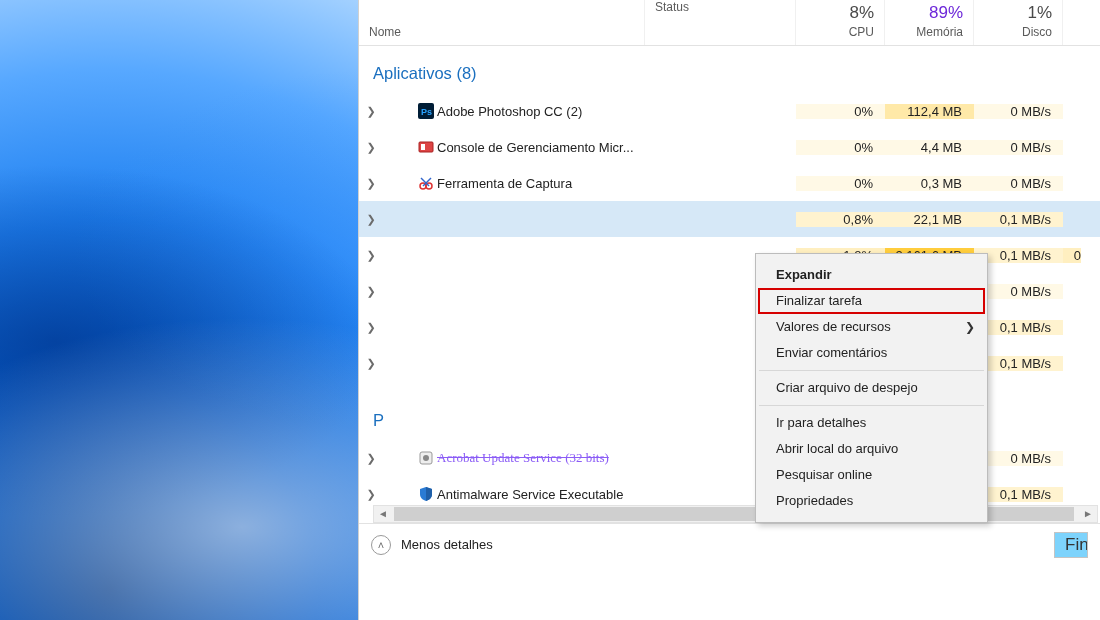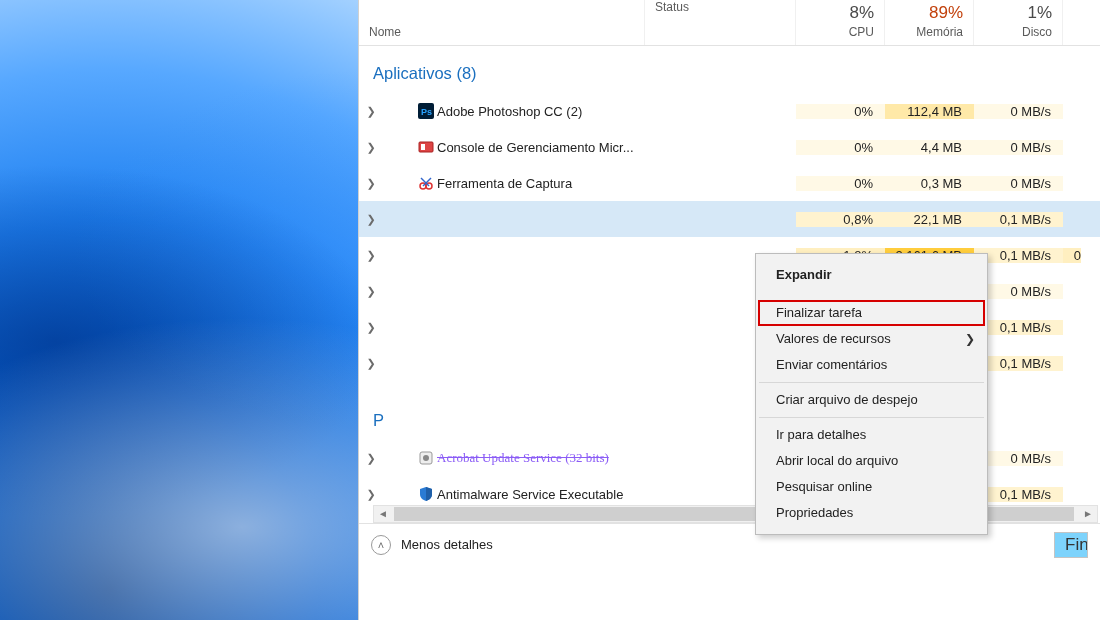--- a/index.html
+++ b/index.html
@@ -15,21 +15,21 @@
   }
   .tm-window { position: absolute; left: 358px; top: 0; width: 742px; height: 620px; background: #ffffff; border-left: 1px solid #d0d0d0; }
   .header-row { display:flex; height:46px; border-bottom:1px solid #e2e2e2; }
   .header-row.top { height:46px; }
   .hcell { display:flex; padding:0 10px 6px 10px; color:#5a5a5a; font-size:12px; border-right:1px solid #f0f0f0; }
   .hcell.name { flex:0 0 286px; align-items:flex-end; }
   .hcell.status { flex:0 0 151px; }
   .hcell.num { flex:0 0 89px; flex-direction:column; align-items:flex-end; justify-content:flex-end; gap:2px; }
   .hcell.num .pct { color:#4a4a4a; font-size:17px; }
   .hcell.num .lbl { color:#5a5a5a; font-size:12px; }
-  .hcell.num.hot .pct { color:#c2410c; }
+  .hcell.num.hot .pct { color:#6d28d9; }
   .body { position:relative; height:519px; overflow:hidden; }
   .section-title { padding:18px 0 10px 14px; color:#1a6fbf; font-size:16.5px; }
   .row { display:flex; align-items:center; height:36px; }
   .row .chev { flex:0 0 24px; text-align:center; color:#6b6b6b; font-size:11px; }
   .row .icon { flex:0 0 22px; display:flex; align-items:center; justify-content:center;margin-left:32px; }
   .row .label { flex:1 1 auto; padding-right:8px; white-space:nowrap; overflow:hidden; text-overflow:ellipsis; }
   .row .status { flex:0 0 151px; }
   .row .num { flex:0 0 89px; text-align:right; padding-right:12px; font-variant-numeric: tabular-nums; }
   .row.selected { background:#d6e8f7; }
   .row.hidden-label .icon, .row.hidden-label .label { visibility:hidden; }
@@ -40,21 +40,21 @@
   .h4  { background:#ffe9a8; }
   .h7  { background:#ffcd3d; } 
   .num.edge-cell { flex:0 0 18px; padding:0; }
   
   svg { display:block; }
   .ps-icon rect { fill:#001d36; } .ps-icon text { fill:#2aa3ff; font:700 9px Arial; }
   
   .context-menu { position:absolute; left:396px; top:207px; width:233px; background:#f2f2f2; border:1px solid #bcbcbc; box-shadow:3px 3px 6px rgba(0,0,0,.2); padding:8px 2px; z-index:10; }
   .cm-item { position:relative; height:26px; line-height:26px; padding:0 18px; font-size:13px; color:#222; }
   .cm-item.bold { font-weight:600; }
-  .cm-item.hl { outline:2px solid #d60000; outline-offset:-2px;margin-top:12px; }
+  .cm-item.hl { outline:2px solid #d60000; outline-offset:-2px; }
   .cm-item .sub { position:absolute; right:10px; top:0; color:#333; font-size:12px; }
   .cm-sep { height:1px; background:#d7d7d7; margin:4px 1px; }
   
   .scrollbar { position:absolute; left:14px; right:2px; bottom:42px; height:18px; background:#f1f1f1; border:1px solid #e2e2e2; }
   .scrollbar .thumb { position:absolute; left:20px; top:1px; height:14px; width:94%; background:#cfcfcf; }
   .scrollbar .arrow { position:absolute; top:0; width:18px; height:16px; line-height:16px; text-align:center; color:#777; font-size:10px; }
   .scrollbar .arrow.l { left:0; } .scrollbar .arrow.r { right:0; }
   .footer-bar { position:absolute; left:0; right:0; bottom:0; height:42px; border-top:1px solid #e2e2e2; display:flex; align-items:center; padding:0 12px; background:#fff; }
   .footer-bar .circ { width:20px; height:20px; border:1px solid #9a9a9a; border-radius:50%; display:flex; align-items:center; justify-content:center; color:#6a6a6a; font-size:11px; margin-right:10px; }
   .footer-bar .spacer { flex:1; }

